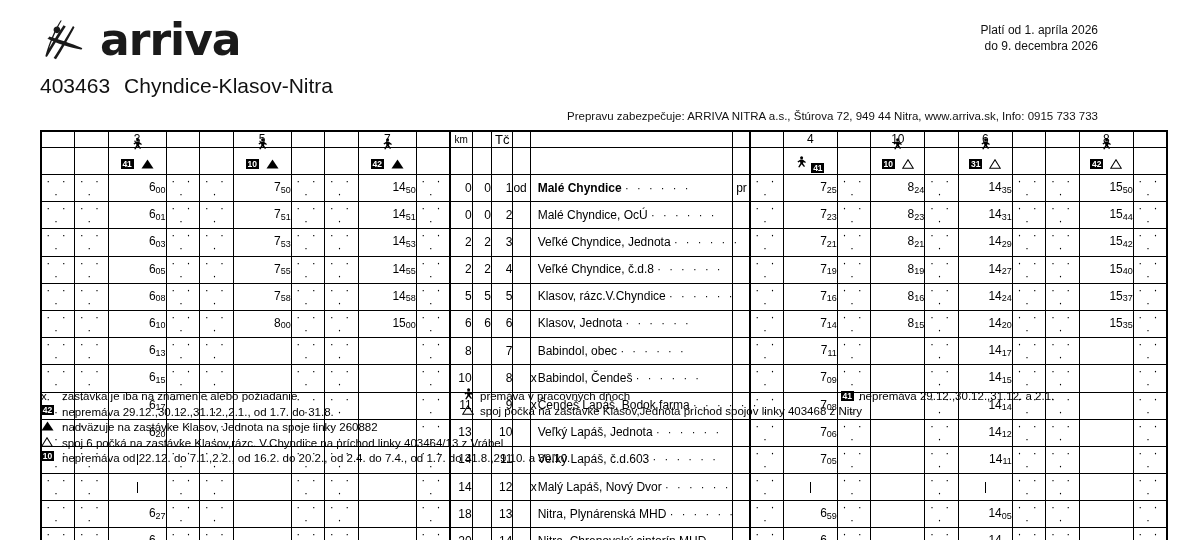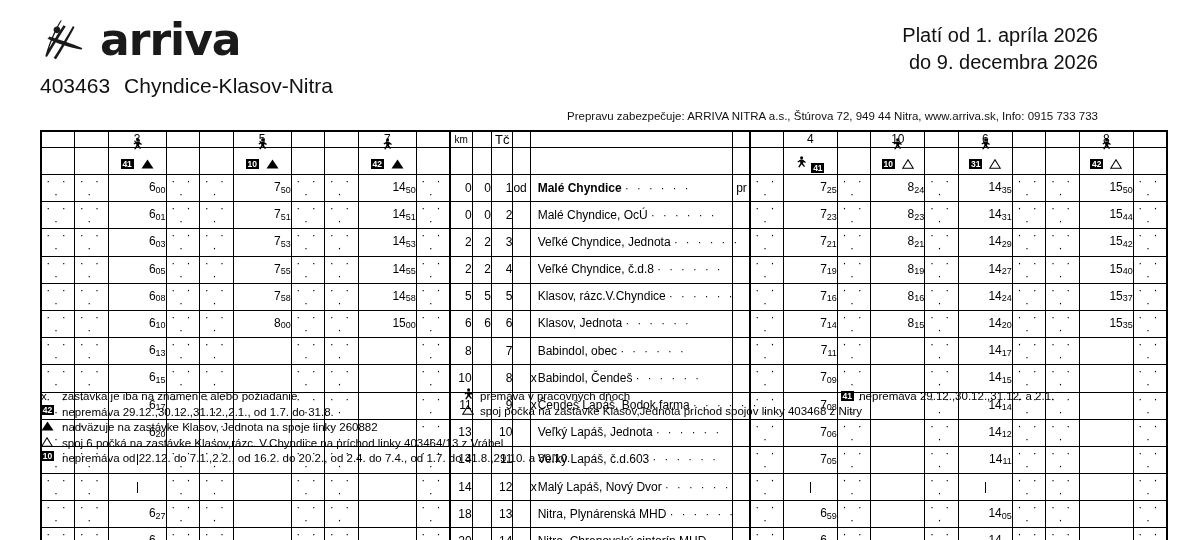--- a/index.html
+++ b/index.html
@@ -19,21 +19,21 @@
   .logo-mark { width: 52px; height: 44px; }
   .logo-text {
     font-size: 44px; font-weight: bold; letter-spacing: -1px;
     margin-left: 8px; line-height: 1; color: #1a1a1a;
     font-family: "DejaVu Sans", sans-serif;
   }
   .route-line { position: absolute; left: 40px; top: 74px; font-size: 21px; color: #111; white-space: nowrap; }
   .route-num { margin-right: 14px; }
   .validity {
     position: absolute; right: 38px; top: 22px;
-    text-align: right; font-size: 20px; line-height: 1.35; color: #111;
+    text-align: right; font-size: 12px; line-height: 1.35; color: #111;
   }
   .carrier {
     position: absolute; right: 38px; top: 110px;
     font-size: 11.5px; color: #111; white-space: nowrap;
   }
 
   
   .tbl-wrap { position: absolute; left: 40px; top: 130px; width: 1128px; }
   table.tt { border-collapse: collapse; table-layout: fixed; width: 1128px; }
   table.tt td, table.tt th { border: 1px solid #000; padding: 0; font-weight: normal; }

